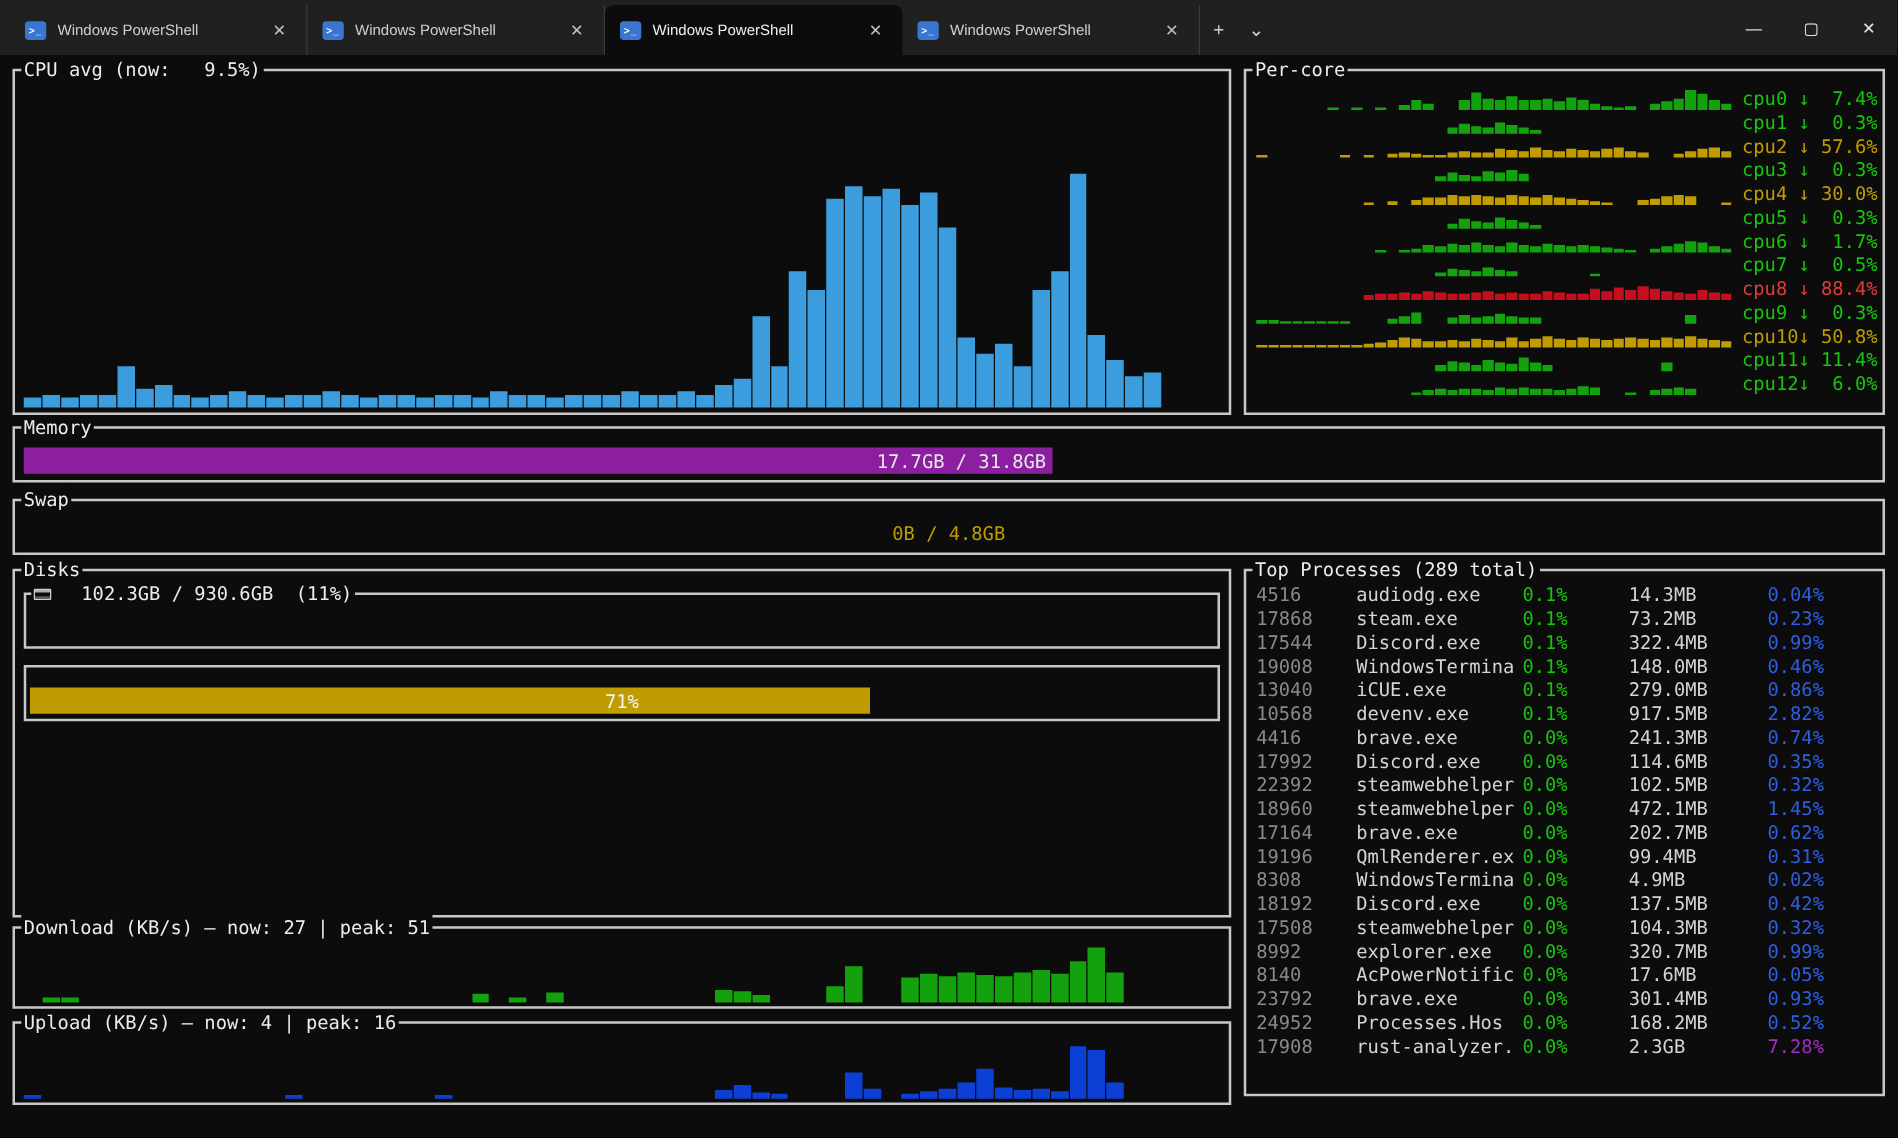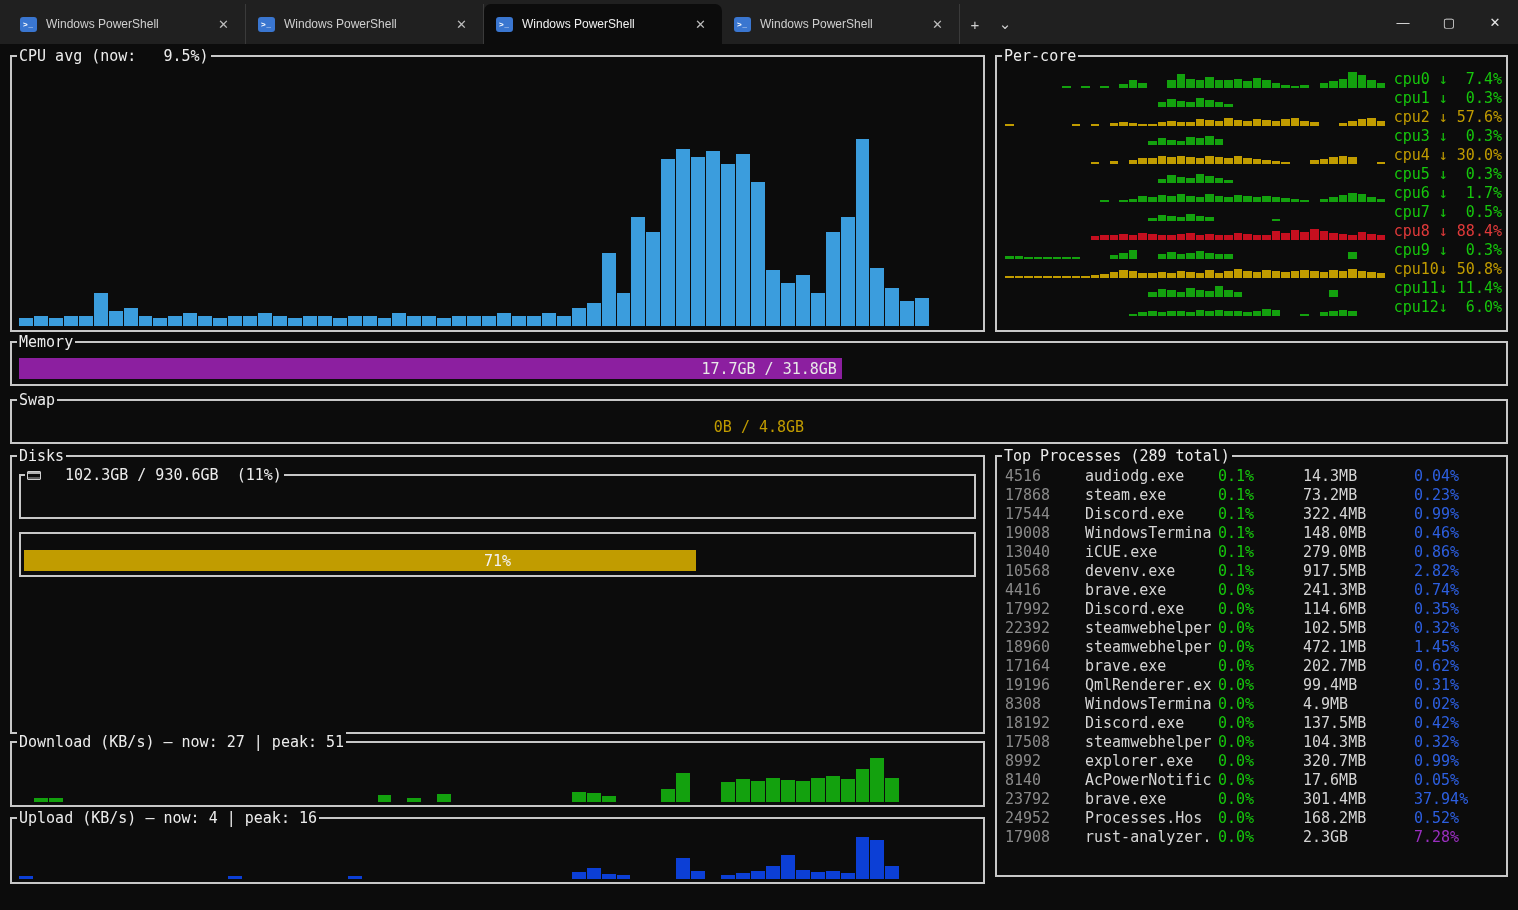--- a/index.html
+++ b/index.html
@@ -977,21 +977,21 @@
             <div class="prow"><span class="c-pid">17992</span><span class="c-name">Discord.exe</span><span class="c-cpu">0.0%</span><span class="c-memv">114.6MB</span><span class="c-mpct">0.35%</span></div>
             <div class="prow"><span class="c-pid">22392</span><span class="c-name">steamwebhelper</span><span class="c-cpu">0.0%</span><span class="c-memv">102.5MB</span><span class="c-mpct">0.32%</span></div>
             <div class="prow"><span class="c-pid">18960</span><span class="c-name">steamwebhelper</span><span class="c-cpu">0.0%</span><span class="c-memv">472.1MB</span><span class="c-mpct">1.45%</span></div>
             <div class="prow"><span class="c-pid">17164</span><span class="c-name">brave.exe</span><span class="c-cpu">0.0%</span><span class="c-memv">202.7MB</span><span class="c-mpct">0.62%</span></div>
             <div class="prow"><span class="c-pid">19196</span><span class="c-name">QmlRenderer.ex</span><span class="c-cpu">0.0%</span><span class="c-memv">99.4MB</span><span class="c-mpct">0.31%</span></div>
             <div class="prow"><span class="c-pid">8308</span><span class="c-name">WindowsTermina</span><span class="c-cpu">0.0%</span><span class="c-memv">4.9MB</span><span class="c-mpct">0.02%</span></div>
             <div class="prow"><span class="c-pid">18192</span><span class="c-name">Discord.exe</span><span class="c-cpu">0.0%</span><span class="c-memv">137.5MB</span><span class="c-mpct">0.42%</span></div>
             <div class="prow"><span class="c-pid">17508</span><span class="c-name">steamwebhelper</span><span class="c-cpu">0.0%</span><span class="c-memv">104.3MB</span><span class="c-mpct">0.32%</span></div>
             <div class="prow"><span class="c-pid">8992</span><span class="c-name">explorer.exe</span><span class="c-cpu">0.0%</span><span class="c-memv">320.7MB</span><span class="c-mpct">0.99%</span></div>
             <div class="prow"><span class="c-pid">8140</span><span class="c-name">AcPowerNotific</span><span class="c-cpu">0.0%</span><span class="c-memv">17.6MB</span><span class="c-mpct">0.05%</span></div>
-            <div class="prow"><span class="c-pid">23792</span><span class="c-name">brave.exe</span><span class="c-cpu">0.0%</span><span class="c-memv">301.4MB</span><span class="c-mpct">37.94%</span></div>
+            <div class="prow"><span class="c-pid">23792</span><span class="c-name">brave.exe</span><span class="c-cpu">0.0%</span><span class="c-memv">301.4MB</span><span class="c-mpct">0.93%</span></div>
             <div class="prow"><span class="c-pid">24952</span><span class="c-name">Processes.Hos</span><span class="c-cpu">0.0%</span><span class="c-memv">168.2MB</span><span class="c-mpct">0.52%</span></div>
             <div class="prow"><span class="c-pid">17908</span><span class="c-name">rust-analyzer.</span><span class="c-cpu">0.0%</span><span class="c-memv">2.3GB</span><span class="c-mpct-hot">7.28%</span></div>
           </div>
       </div>
     </div>
 
   </div>
 </div>
 
 </body></html>

